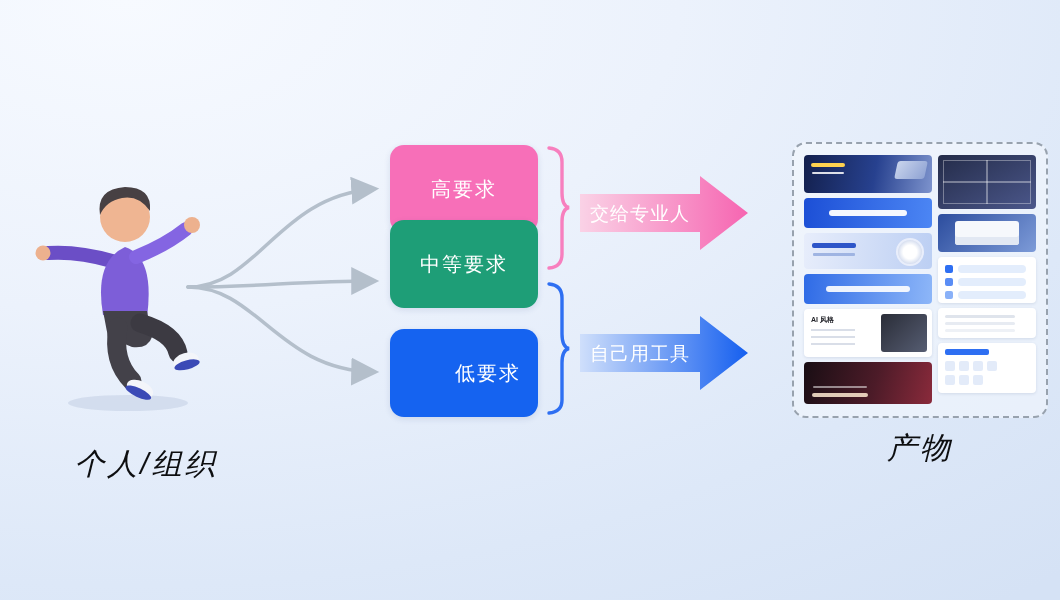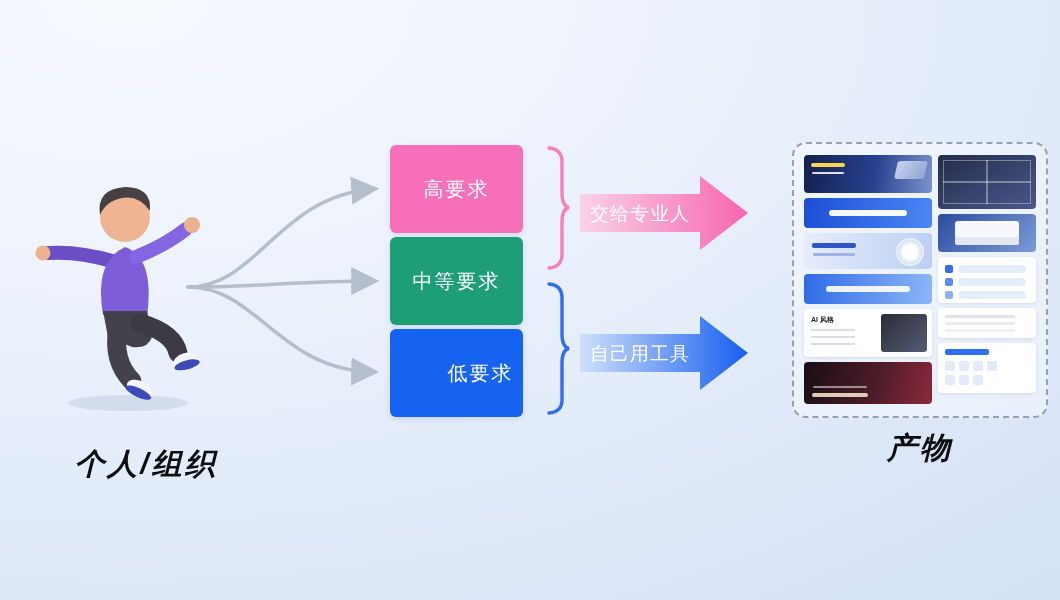--- a/index.html
+++ b/index.html
@@ -7,34 +7,34 @@
   body { font-family:"Liberation Sans", sans-serif; }
 
   .canvas {
     position:relative; width:1060px; height:600px; overflow:hidden;
     background: radial-gradient(130% 130% at 12% 0%, #f7faff 0%, #ecf2fc 40%, #dde8f8 75%, #d5e2f5 100%);
   }
   .overlay { position:absolute; pointer-events:none; }
 
   
   .demand-box {
-    position:absolute; left:390px; width:133px; height:88px; border-radius:6px;
+    position:absolute; left:390px; width:148px; height:88px; border-radius:14px;
     display:flex; align-items:center; justify-content:center;
     color:#fff; font-size:20px; letter-spacing:2px;
     box-shadow:0 2px 6px rgba(30,60,120,.12);
   }
 
   
   .flow-arrow { position:absolute; left:580px; }
   .flow-arrow text { font-family:"Liberation Sans", sans-serif; letter-spacing:1px; }
 
   
   .big-label {
     position:absolute; transform:translateX(-50%);
-    font-size:30px; font-weight:700; font-style:italic;
+    font-size:30px; font-weight:400; font-style:italic;
     color:#0d0e10; letter-spacing:3px; white-space:nowrap;
   }
 
   
   .product-panel {
     position:absolute; left:792px; top:142px; width:256px; height:276px;
     border:2px dashed #98a2ae; border-radius:14px;
     background:rgba(250,252,255,.45);
     padding:11px 10px; display:flex; gap:6px;
   }
@@ -112,21 +112,21 @@
     <g id="connectors" stroke="#b4bfcb" stroke-width="3.5" fill="none" stroke-linecap="round">
       <path d="M188 287 C258 287 278 196 374 189" marker-end="url(#gahead)"></path>
       <path d="M188 287 C258 287 300 281 374 281" marker-end="url(#gahead)"></path>
       <path d="M188 287 C258 287 278 370 374 372" marker-end="url(#gahead)"></path>
     </g>
   </svg>
 
   <div class="demand-box" style="top: 145px; background: rgb(247, 111, 184);">
     <span>高要求</span>
   </div>
-  <div class="demand-box" style="top: 237px; background: rgb(30, 158, 119);">
+  <div class="demand-box" style="top: 220px; background: rgb(30, 158, 119);">
     <span>中等要求</span>
   </div>
   <div class="demand-box" style="top: 329px; background: rgb(21, 99, 240); padding-left: 48px;">
     <span>低要求</span>
   </div>
 
   <svg class="overlay" style="left:0; top:0;" width="1060" height="600" viewBox="0 0 1060 600">
     <g id="brace-0" fill="none" stroke="#f77fbe" stroke-width="3.4" stroke-linecap="round">
       <path d="M549 148 Q562 149 562 162 L562 193 Q562 206 569 207.5 Q562 209 562 222 L562 254 Q562 267 549 268"></path>
     </g>

